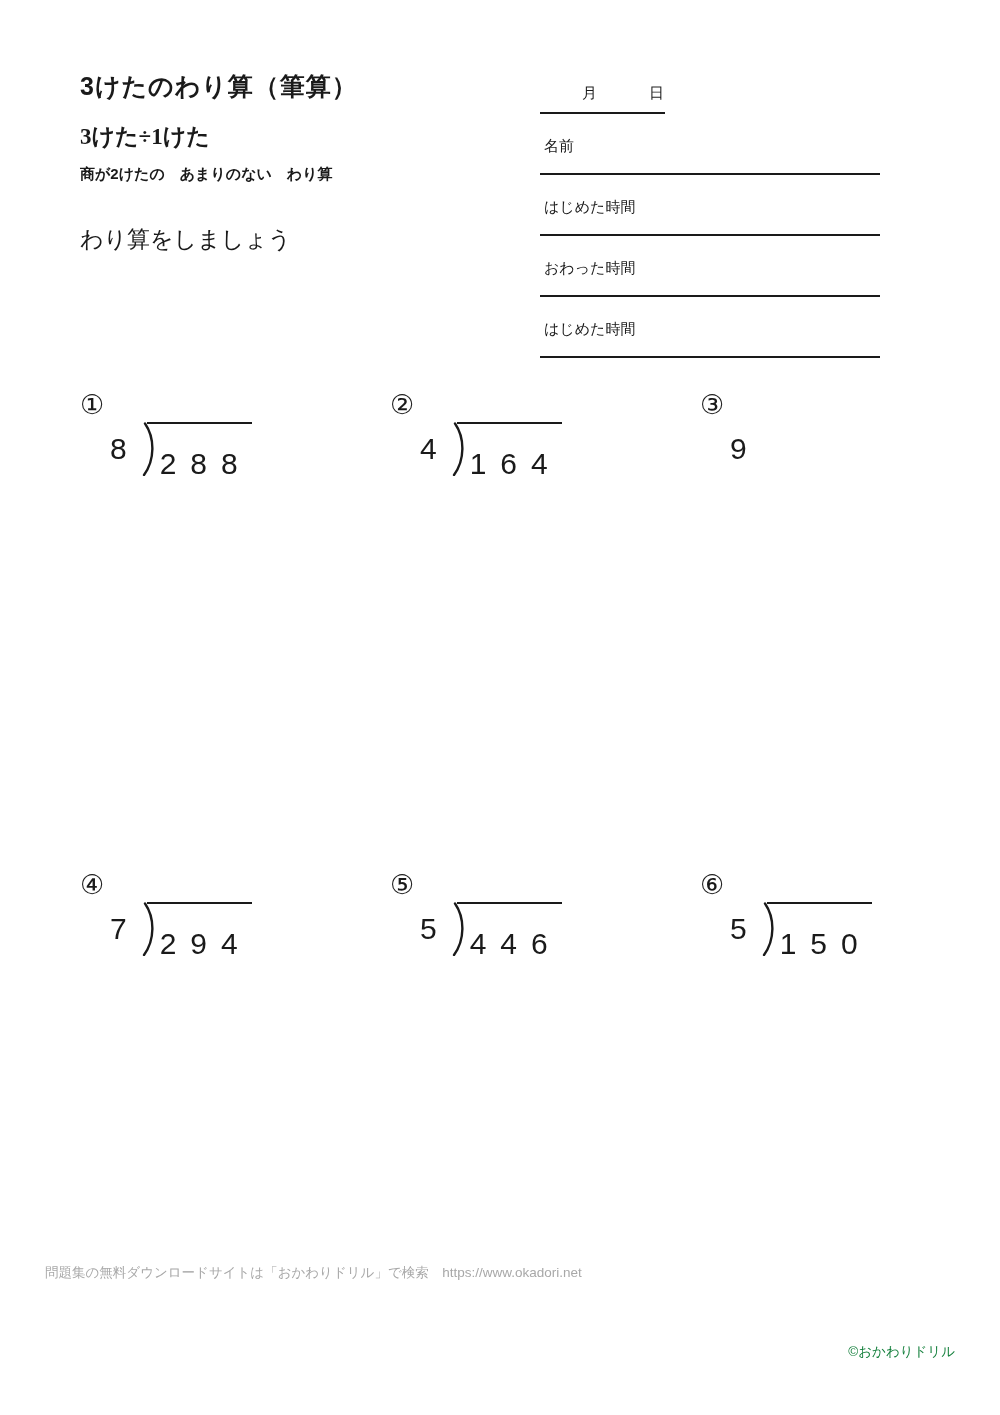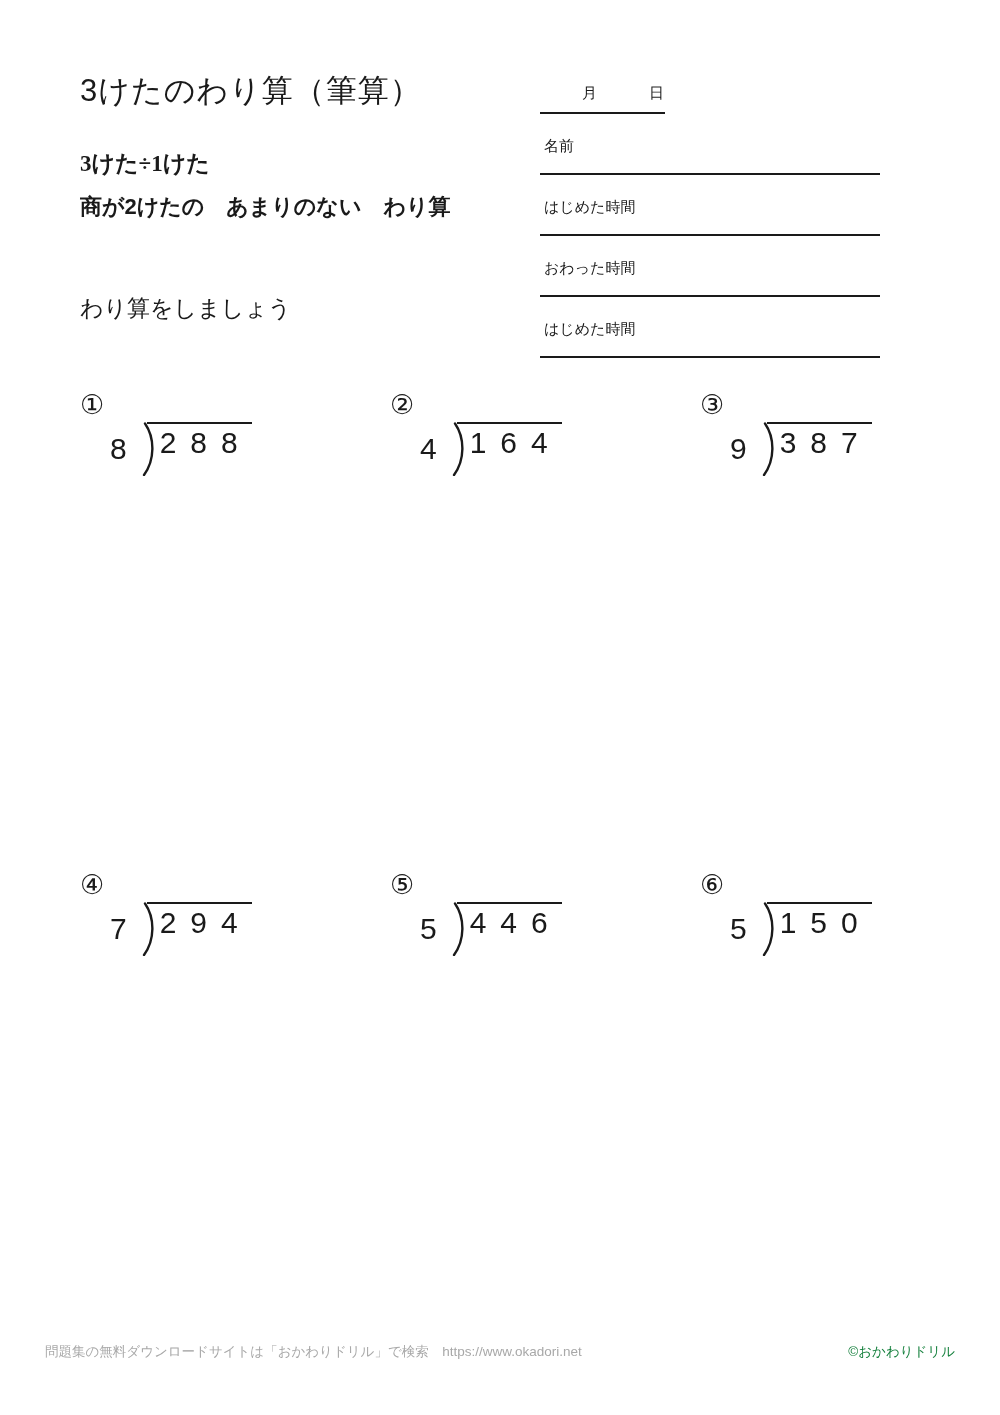--- a/index.html
+++ b/index.html
@@ -11,23 +11,23 @@
   .sheet {
     position:relative;
     width:1000px;
     height:1415px;
     background:#ffffff;
     overflow:hidden;
   }
 
   
   .titles { position:absolute; left:80px; top:70px; }
-  .title-main   { font-size:31px; font-weight:normal; letter-spacing:1px; margin-bottom:36px; }
+  .title-main   { font-size:25px; font-weight:bold; letter-spacing:1px; margin-bottom:18px; }
   .title-sub1   { font-size:23px; font-weight:bold; margin-bottom:13px;font-family:Liberation Serif, serif; }
-  .title-sub2   { font-size:22px; font-weight:bold; margin-bottom:71px; }
+  .title-sub2   { font-size:15px; font-weight:bold; margin-bottom:40px; }
   .instruction  { font-size:23px; font-weight:normal; }
 
   
   .form { position:absolute; left:540px; top:84px; width:340px; font-size:15px; }
   .date-row {
     width:125px;
     border-bottom:2px solid #1a1a1a;
     padding:0 0 9px 42px;
     display:flex;
     gap:52px;
@@ -53,28 +53,28 @@
   .divisor {
     font-size:30px; line-height:1;
     margin-top:12px; margin-right:14px;
   }
   .bracket { display:flex; align-items:flex-start; }
   .arc { flex:none; display:block; }
   .dividend {
     font-size:30px; line-height:1;
     border-top:2.5px solid #1a1a1a;
     margin-left:-10px;
-    padding:4px 0 0 13px;
+    padding:25px 0 0 13px;
     letter-spacing:14px;
     white-space:nowrap;
   }
 
   
   .footer-left {
-    position:absolute; left:45px; top:1343px;
+    position:absolute; left:45px; top:1264px;
     font-size:13.5px; color:#a8a8a8;
   }
   .footer-right {
     position:absolute; right:45px; top:1343px;
     font-size:13.5px; color:#15803d;
   }
 </style>
 </head>
 <body>
 
@@ -129,26 +129,20 @@
           </svg>
         <span class="dividend">164</span>
       </span>
     </div>
   </div>
 
   <div class="problem p3">
     <div class="pnum">③</div>
     <div class="division">
       <span class="divisor">9</span>
-      <span class="bracket">
-        <svg class="arc" width="16" height="54" viewBox="0 0 16 54">
-            <path d="M 4 1.5 C 14 16, 14 38, 3 53" fill="none" stroke="#1a1a1a" stroke-width="2.4" stroke-linecap="round"></path>
-          </svg>
-        <span class="dividend">387</span>
-      </span>
     </div>
   </div>
 
   <div class="problem p4">
     <div class="pnum">④</div>
     <div class="division">
       <span class="divisor">7</span>
       <span class="bracket">
         <svg class="arc" width="16" height="54" viewBox="0 0 16 54">
             <path d="M 4 1.5 C 14 16, 14 38, 3 53" fill="none" stroke="#1a1a1a" stroke-width="2.4" stroke-linecap="round"></path>

